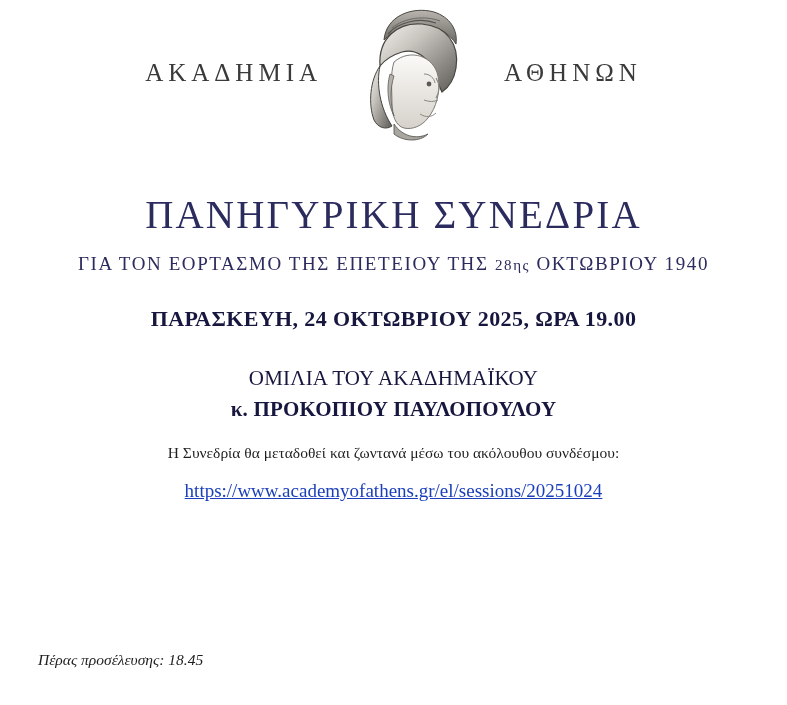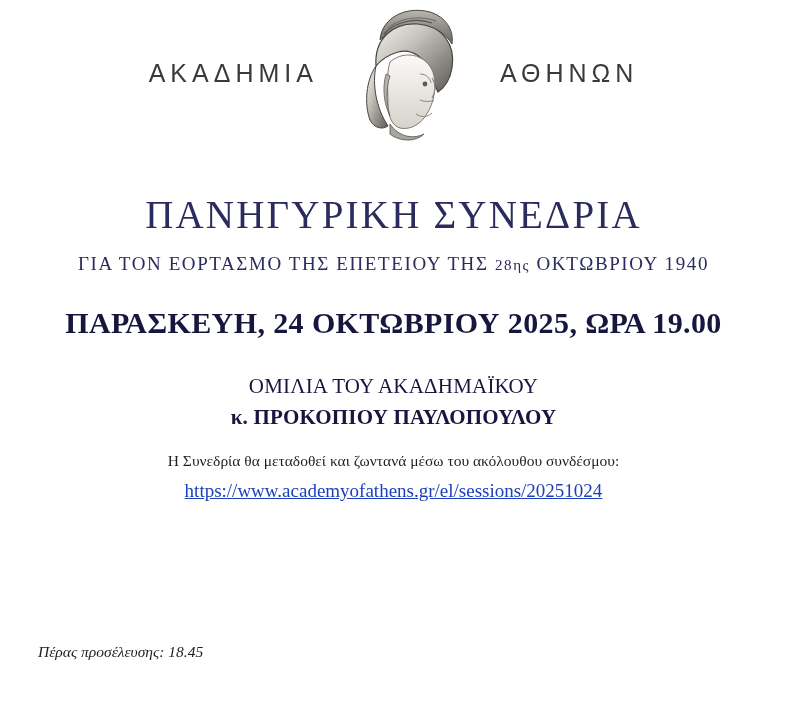--- a/index.html
+++ b/index.html
@@ -26,21 +26,21 @@
   .header {
     position: relative;
     height: 150px;
     display: flex;
     align-items: center;
     justify-content: center;
     gap: 0px;
   }
 
   .brand-left, .brand-right {
-    font-family: Liberation Sans, sans-serif;
+    font-family: Liberation Serif, serif;
     font-size: 25px;
     letter-spacing: 5px;
     color: #3a3a3a;
     white-space: nowrap;
   }
   .brand-left {
     margin-right: 28px;
     padding-bottom: 4px;
   }
   .brand-right {
@@ -75,21 +75,21 @@
     letter-spacing: 1.6px;
     color: #2b2b5e;
     margin-top: 16px;
     font-weight: normal;
   }
   .subtitle .small-ord {
     font-size: 15px;
   }
 
   .date-line {
-    font-size: 30px;
+    font-size: 22px;
     font-weight: bold;
     color: #16163f;
     margin-top: 31px;
     letter-spacing: 0.4px;
   }
 
   .speech-label {
     font-size: 21px;
     color: #16163f;
     margin-top: 34px;
@@ -114,31 +114,31 @@
   }
 
   .stream-note {
     font-size: 15.5px;
     color: #1f1f1f;
     margin-top: 22px;
   }
 
   .stream-link {
     display: inline-block;
-    margin-top: 10px;
+    margin-top: 18px;
     font-size: 19px;
     color: #1b3fbb;
     text-decoration: underline;
     cursor: pointer;
   }
 
   .footer-note {
     position: absolute;
     left: 38px;
-    bottom: 44px;
+    bottom: 36px;
     font-size: 15.5px;
     font-style: italic;
     color: #1f1f1f;
     text-align: left;
   }
 </style>
 </head>
 <body>
 
 <div class="page">

